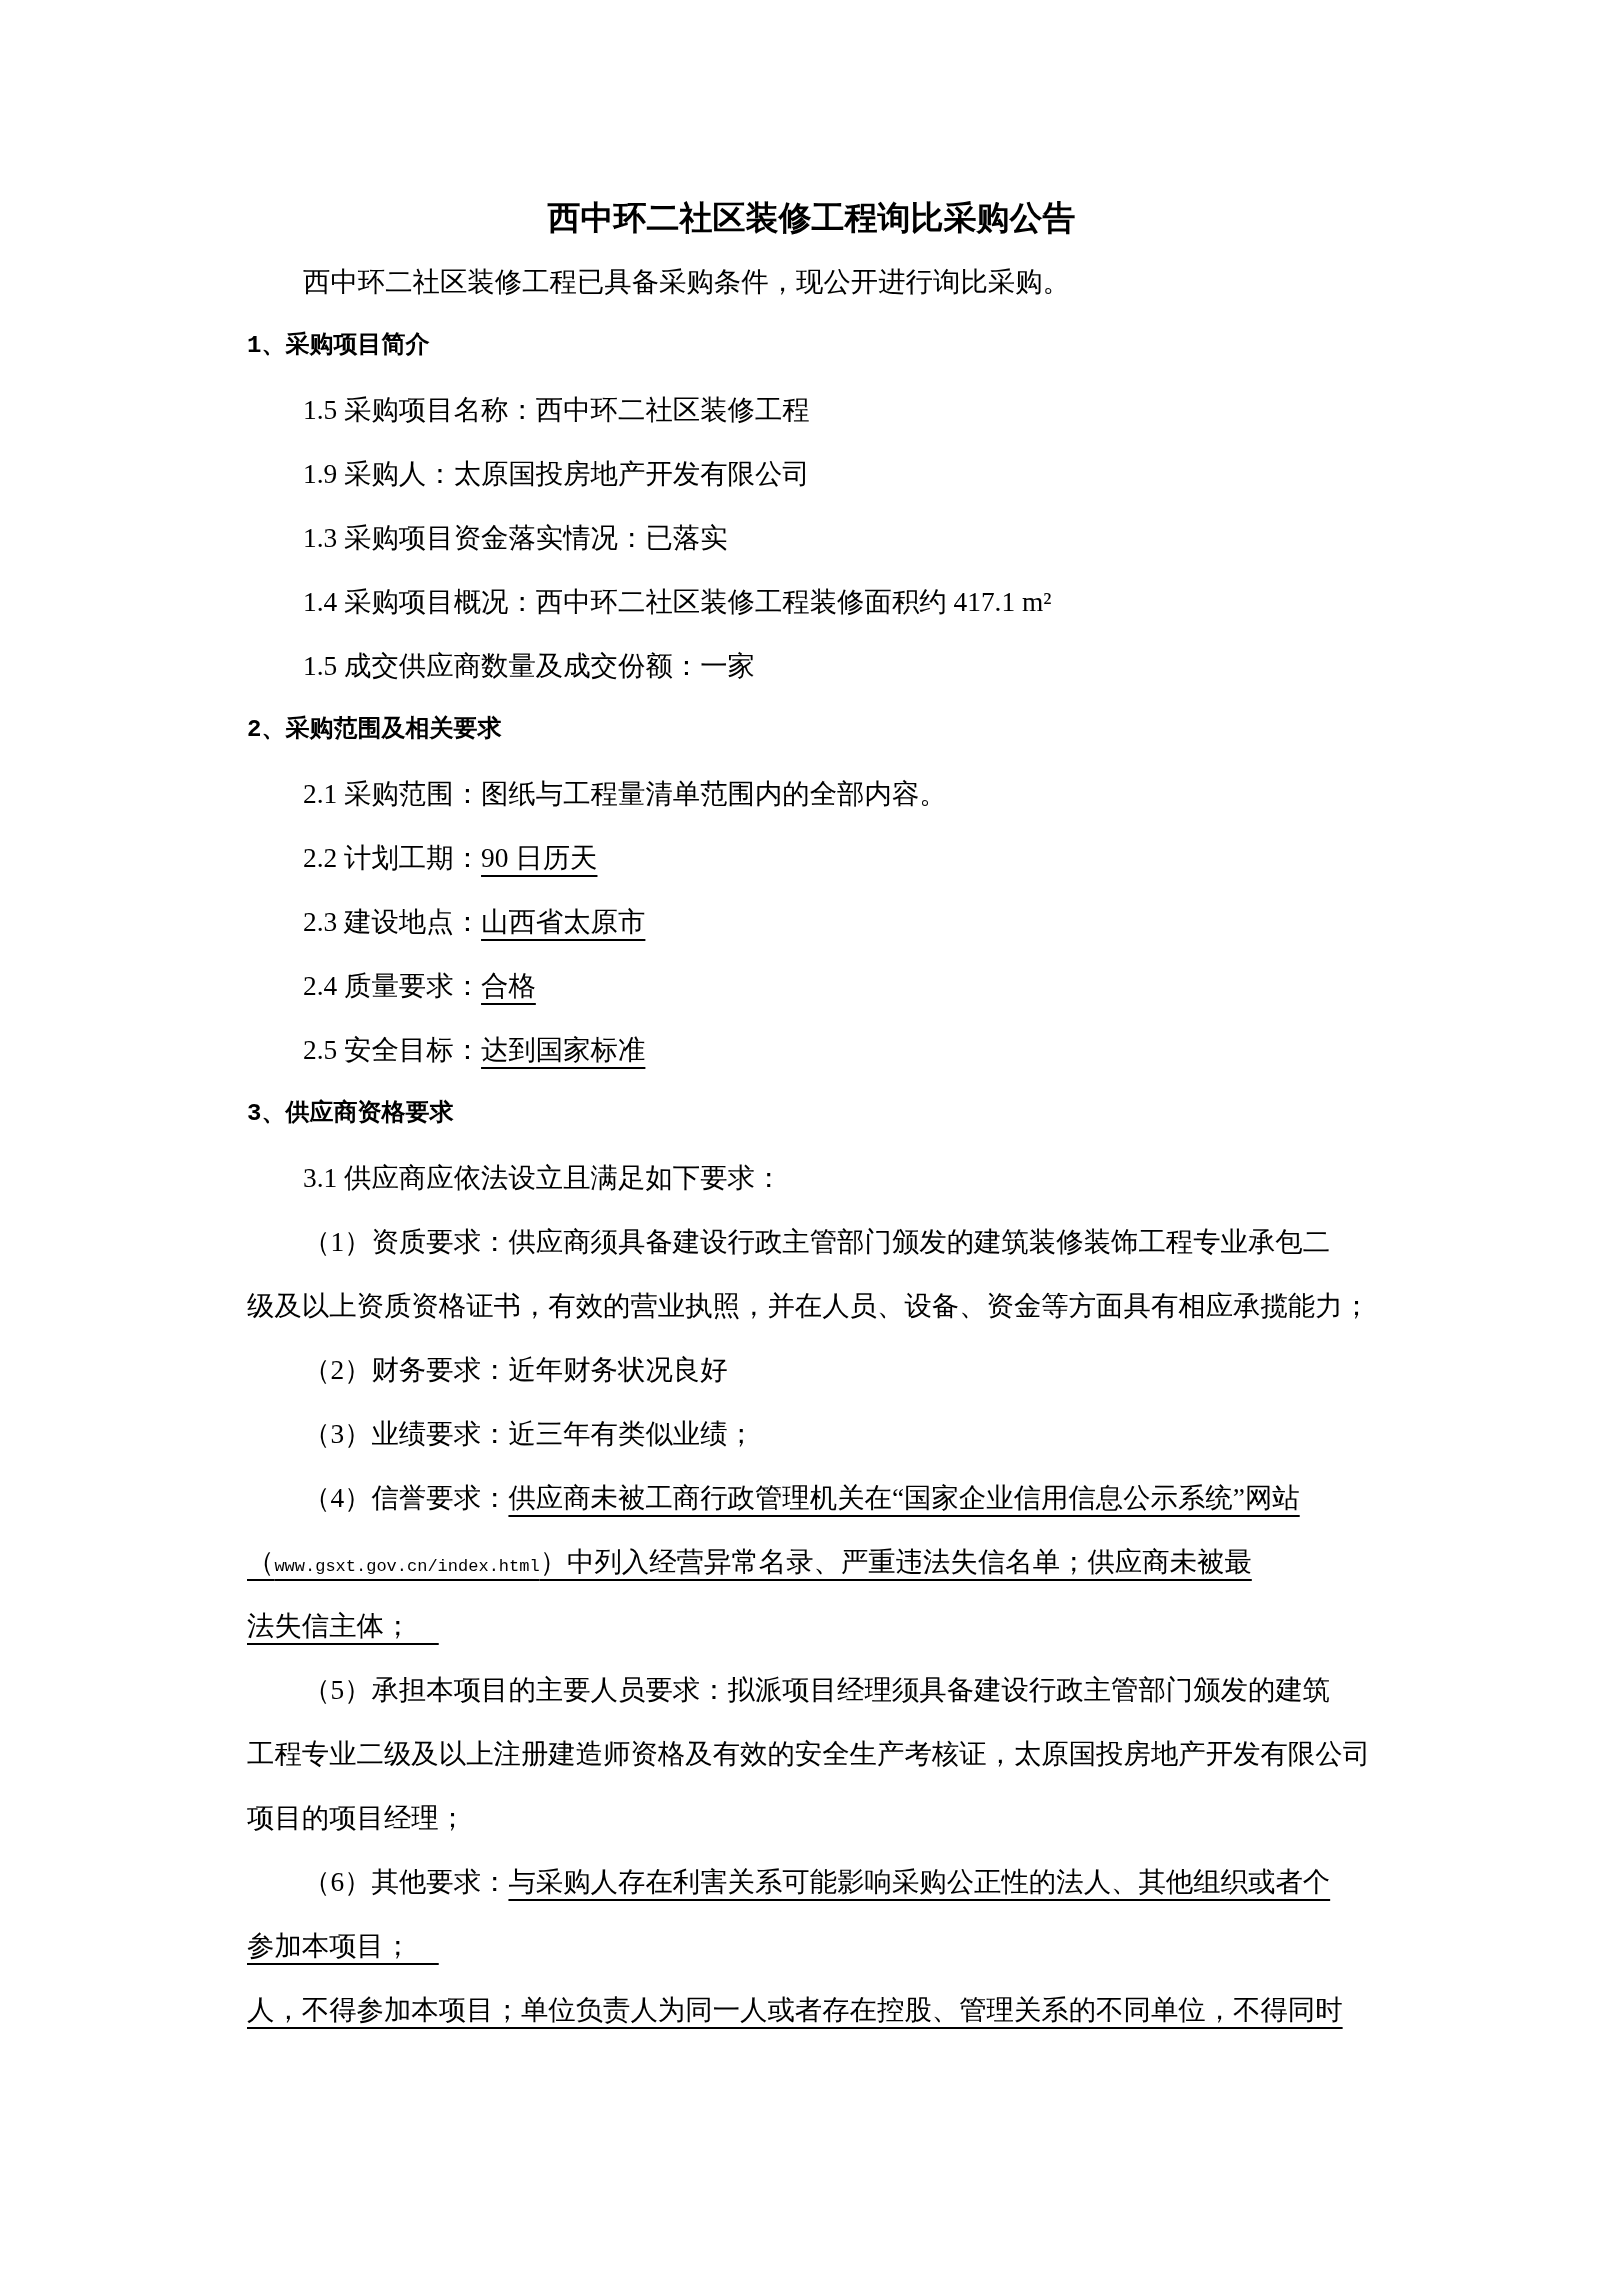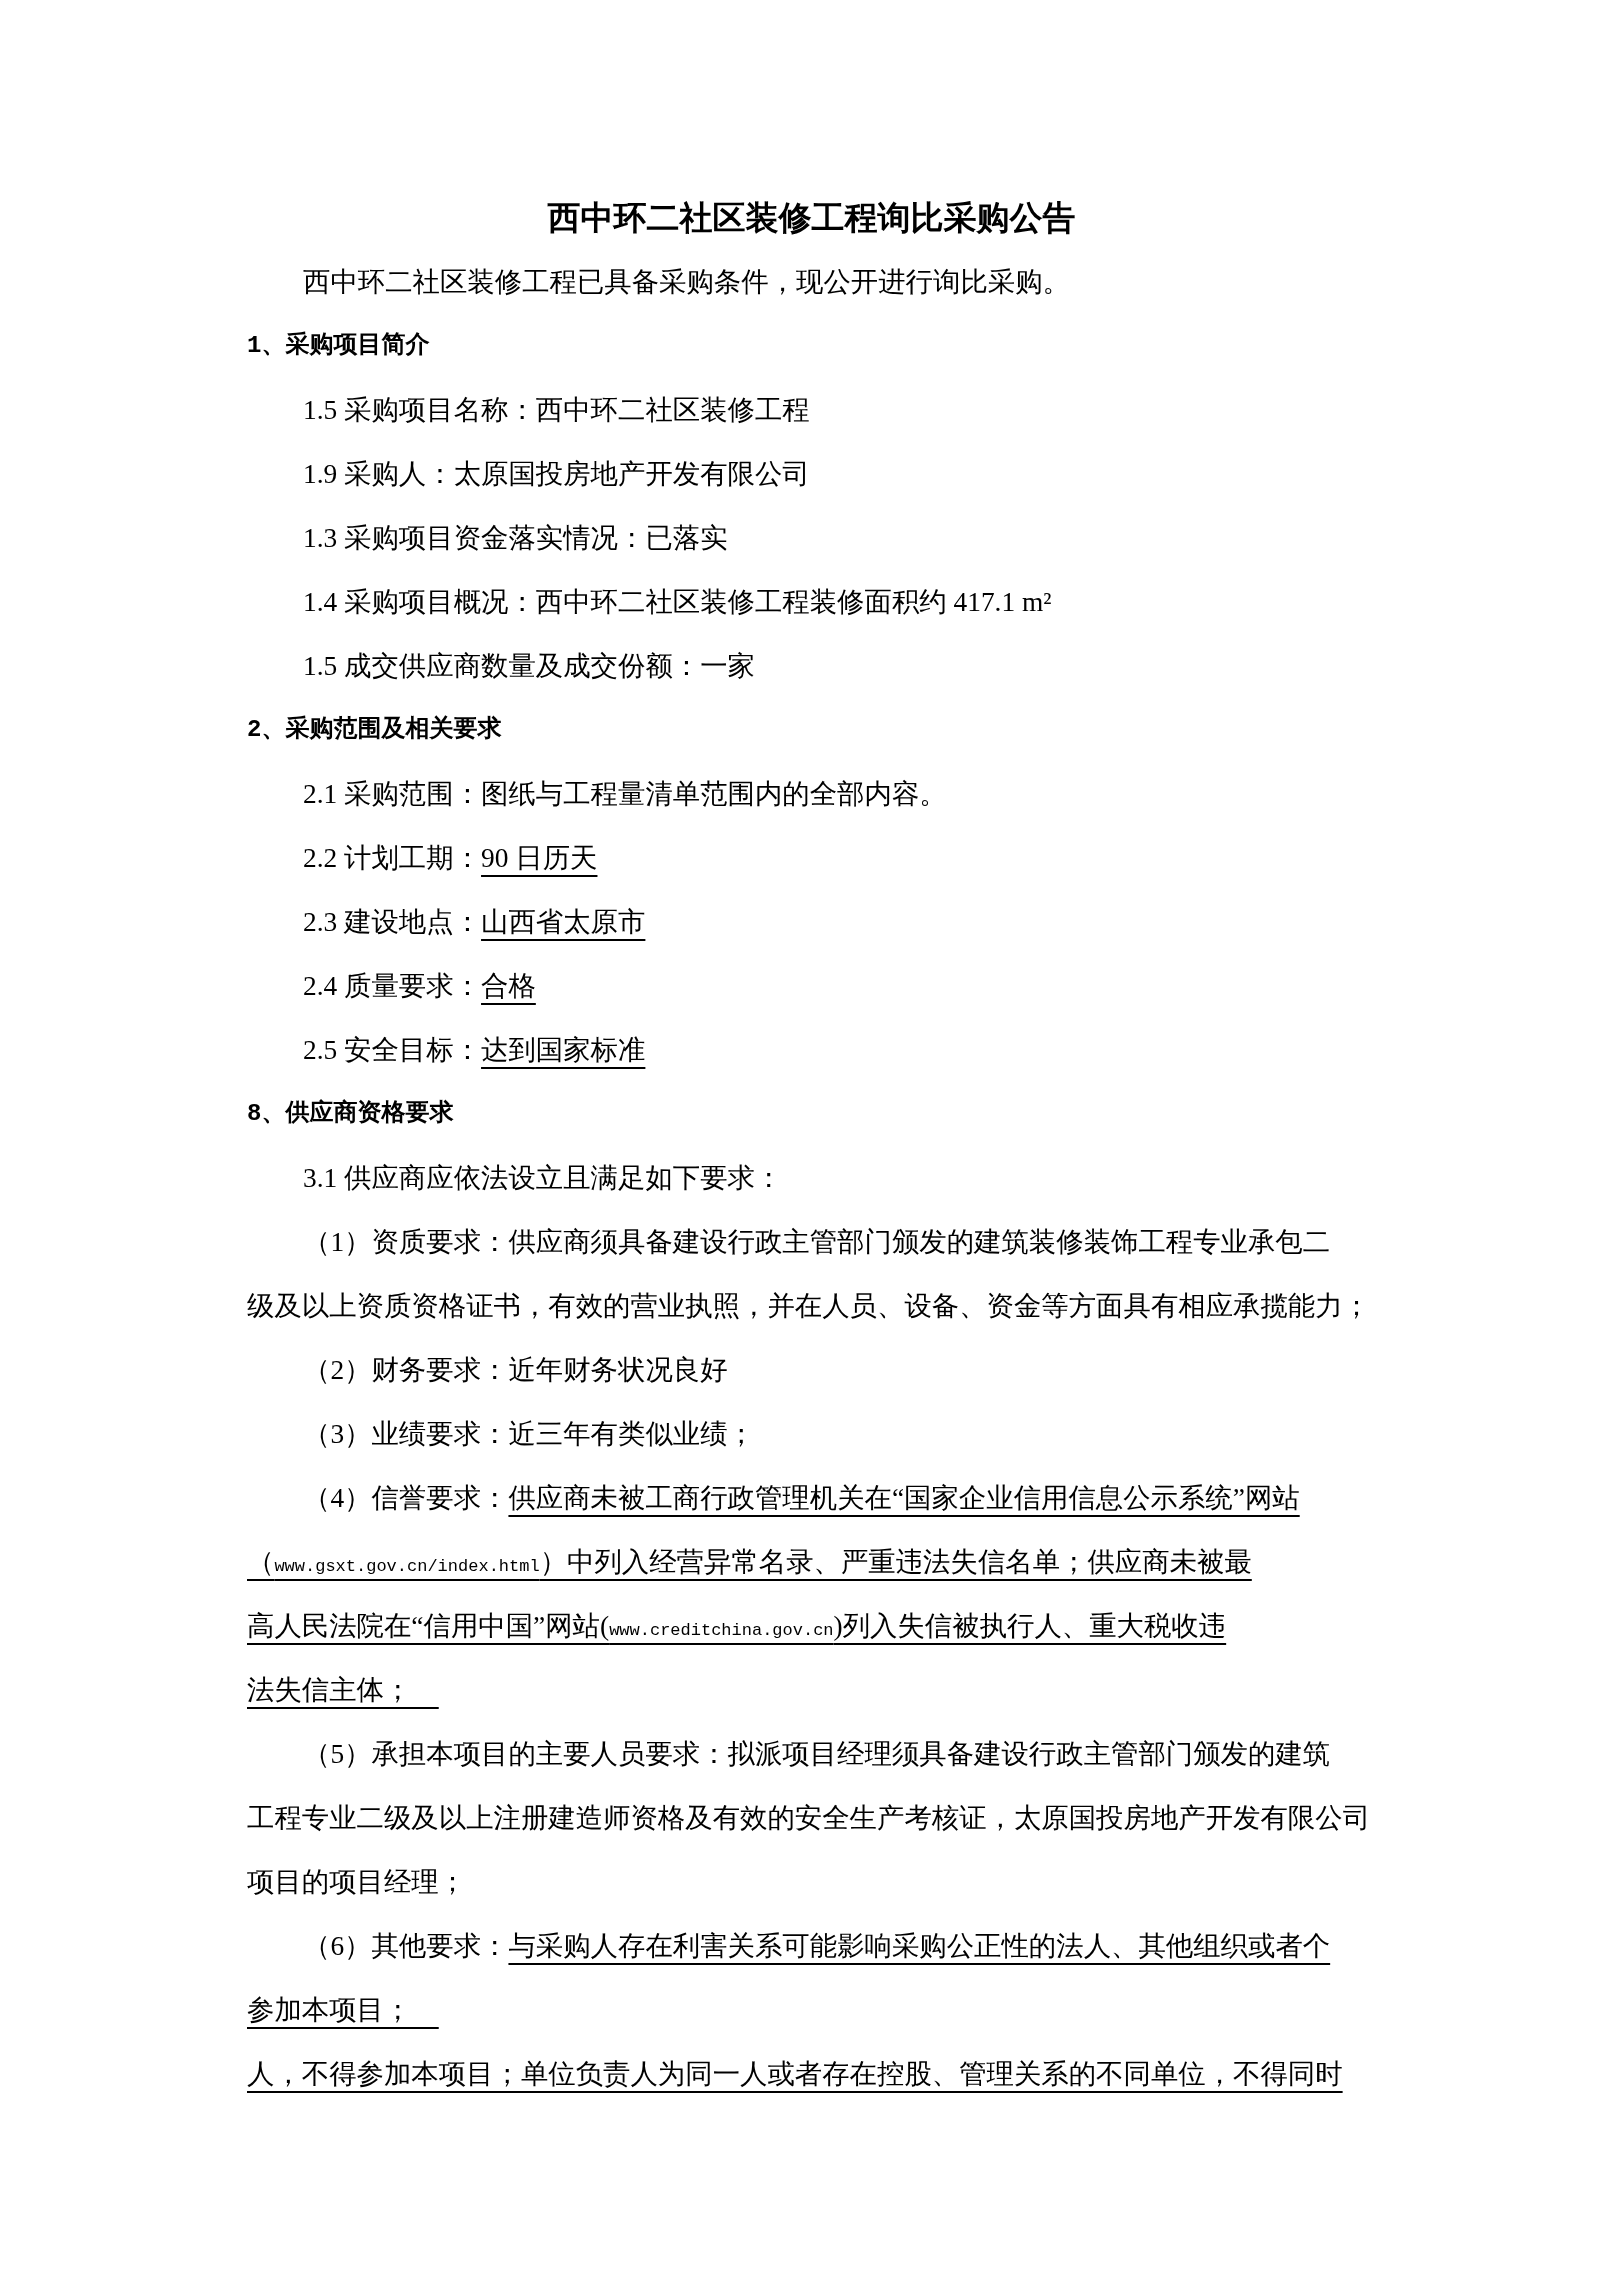--- a/index.html
+++ b/index.html
@@ -68,32 +68,31 @@
     <div class="line ind">1.4 采购项目概况：西中环二社区装修工程装修面积约 417.1 m²</div>
     <div class="line ind">1.5 成交供应商数量及成交份额：一家</div>
 
     <div class="line h">2、采购范围及相关要求</div>
     <div class="line ind">2.1 采购范围：图纸与工程量清单范围内的全部内容。</div>
     <div class="line ind"><span>2.2 计划工期：</span><span class="u">90 日历天</span></div>
     <div class="line ind"><span>2.3 建设地点：</span><span class="u">山西省太原市</span></div>
     <div class="line ind"><span>2.4 质量要求：</span><span class="u">合格</span></div>
     <div class="line ind"><span>2.5 安全目标：</span><span class="u">达到国家标准</span></div>
 
-    <div class="line h">8、供应商资格要求</div>
+    <div class="line h">3、供应商资格要求</div>
     <div class="line ind">3.1 供应商应依法设立且满足如下要求：</div>
 
     <div class="line ind">（1）资质要求：供应商须具备建设行政主管部门颁发的建筑装修装饰工程专业承包二</div>
     <div class="line">级及以上资质资格证书，有效的营业执照，并在人员、设备、资金等方面具有相应承揽能力；</div>
 
     <div class="line ind">（2）财务要求：近年财务状况良好</div>
     <div class="line ind">（3）业绩要求：近三年有类似业绩；</div>
 
     <div class="line ind"><span>（4）信誉要求：</span><span class="u">供应商未被工商行政管理机关在“国家企业信用信息公示系统”网站</span></div>
     <div class="line u"><span>（</span><span class="url">www.gsxt.gov.cn/index.html</span><span>）中列入经营异常名录、严重违法失信名单；供应商未被最</span></div>
-    <div class="line u"><span>高人民法院在“信用中国”网站(</span><span class="url">www.creditchina.gov.cn</span><span>)列入失信被执行人、重大税收违</span></div>
     <div class="line"><span class="u">法失信主体；　</span></div>
 
     <div class="line ind">（5）承担本项目的主要人员要求：拟派项目经理须具备建设行政主管部门颁发的建筑</div>
     <div class="line">工程专业二级及以上注册建造师资格及有效的安全生产考核证，太原国投房地产开发有限公司</div>
     <div class="line">项目的项目经理；</div>
 
     <div class="line ind"><span>（6）其他要求：</span><span class="u">与采购人存在利害关系可能影响采购公正性的法人、其他组织或者个</span></div>
     <div class="line"><span class="u">参加本项目；　</span></div>
     <div class="line u">人，不得参加本项目；单位负责人为同一人或者存在控股、管理关系的不同单位，不得同时</div>
 

